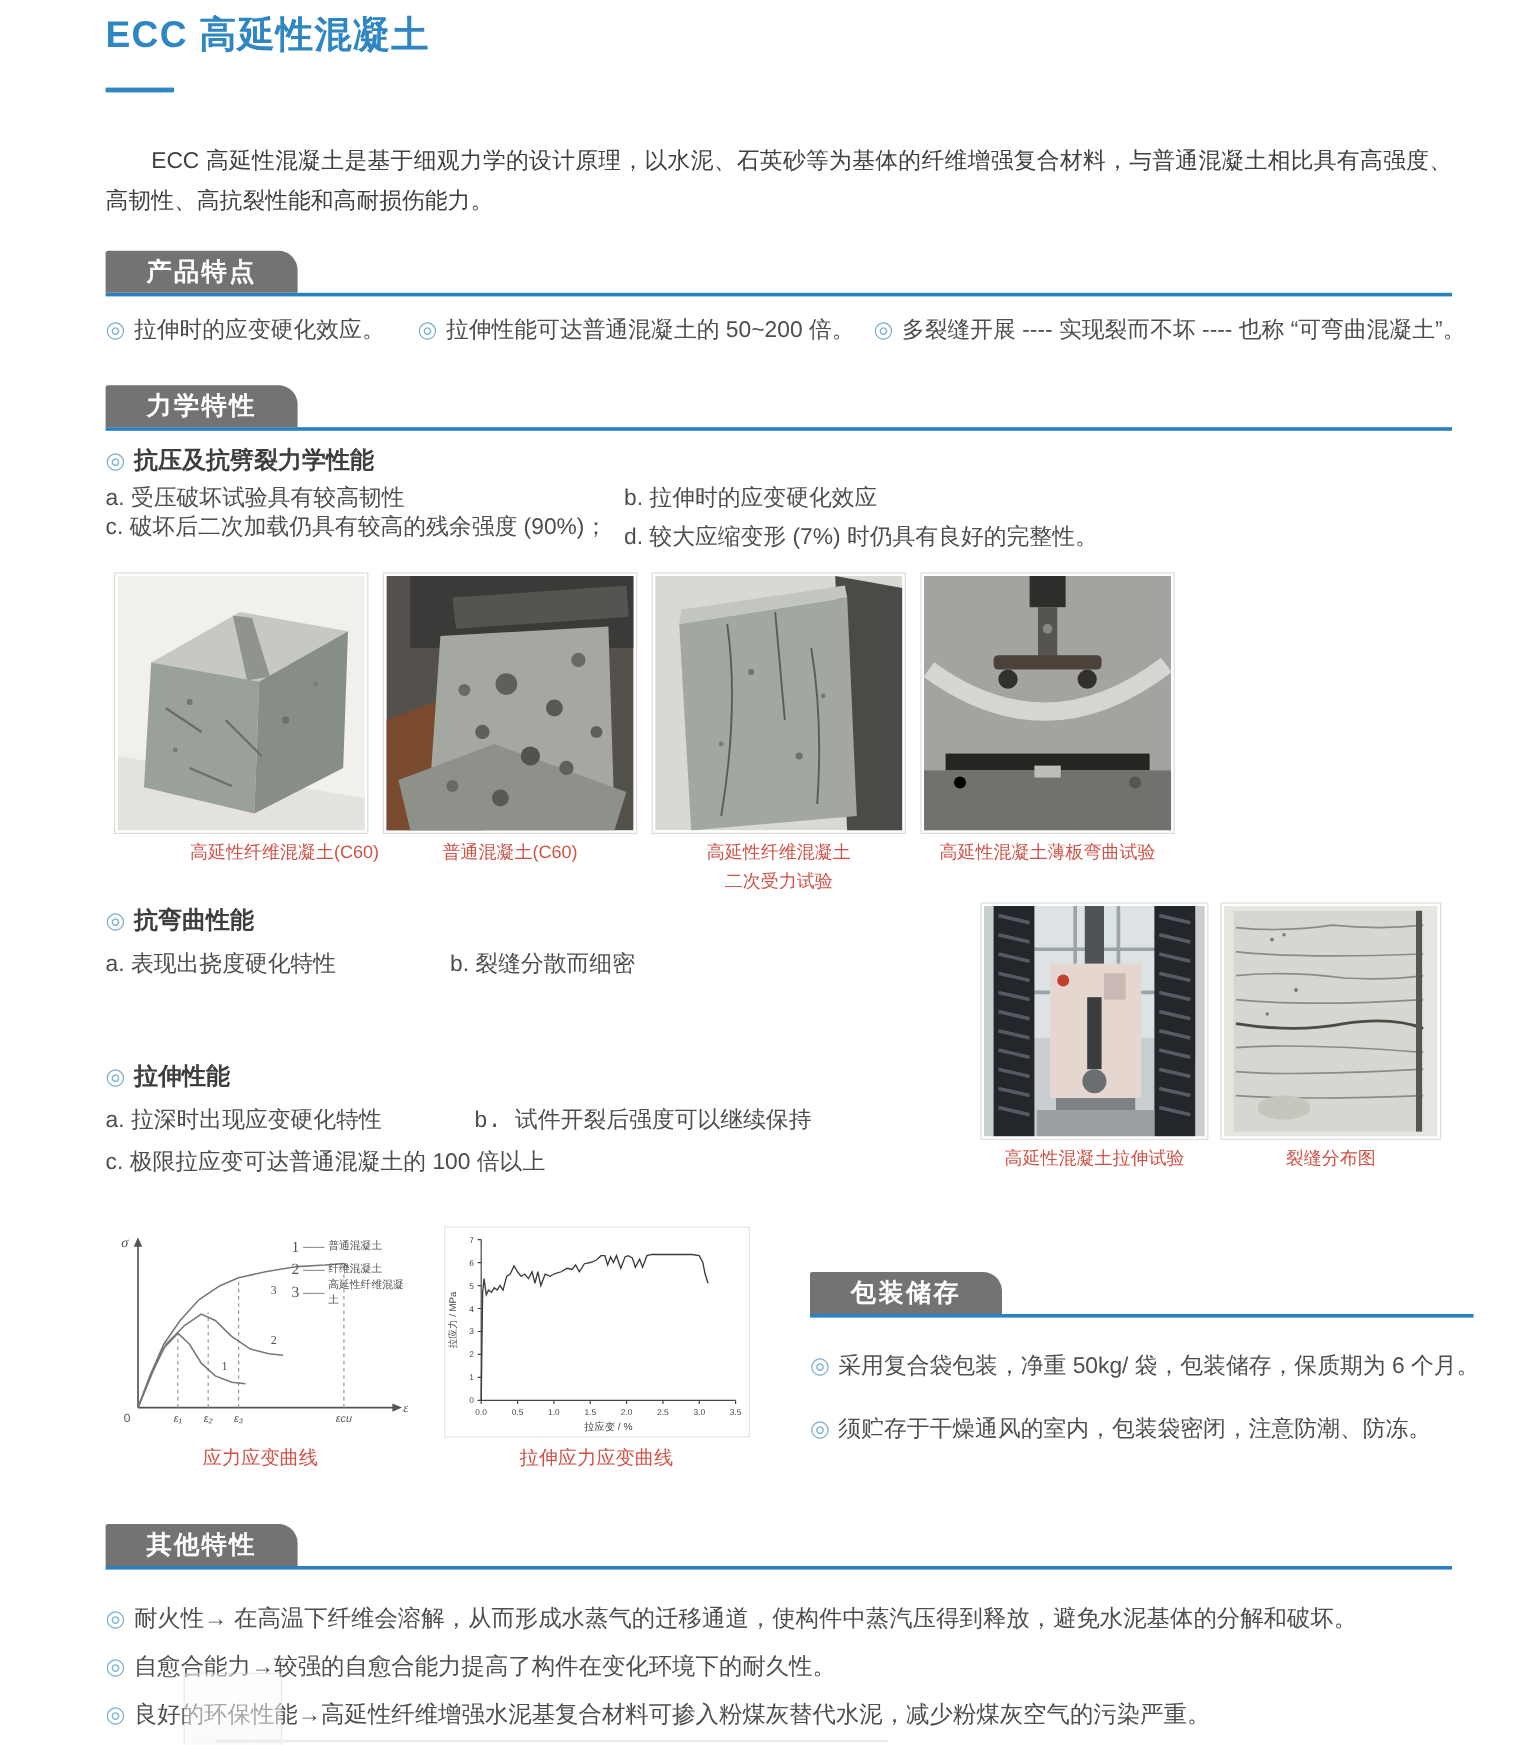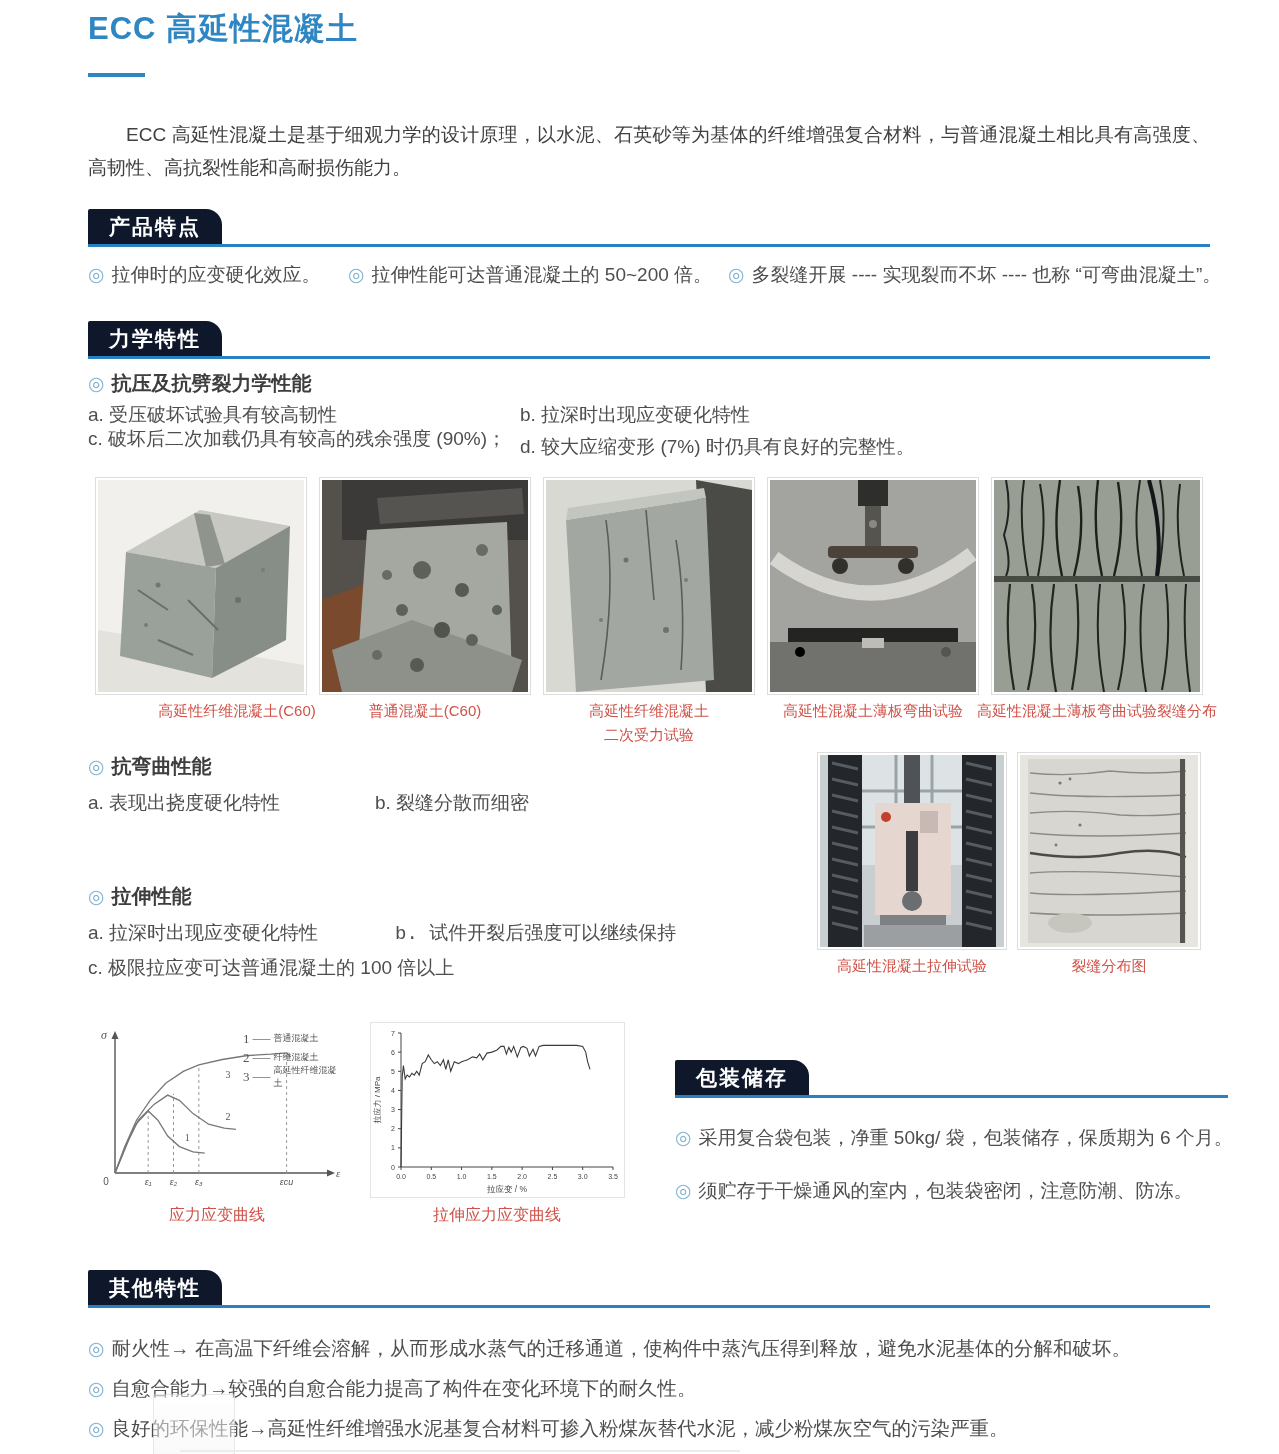--- a/index.html
+++ b/index.html
@@ -3,22 +3,22 @@
 <meta charset="utf-8">
 <style>
   html,body{margin:0;padding:0;background:#fff;}
   .page{position:relative;width:1279px;height:1454px;background:#ffffff;overflow:hidden;
         font-family:"Liberation Sans","DejaVu Sans",sans-serif;color:#4d4d4d;}
   .abs{position:absolute;}
   .page-title{font-size:31px;font-weight:bold;color:#2e86c3;letter-spacing:1px;}
   .title-bar{width:57px;height:4px;background:#2e86c3;}
   .intro{width:1122px;font-size:19px;line-height:33px;text-align:justify;text-indent:2em;color:#404040;}
   .sec-header{border-bottom:3px solid #2980c3;}
-  .sec-tab{display:inline-block;background:#0f172a;color:#fff;font-weight:bold;font-size:21px;
-           line-height:35px;padding:0 21px;border-radius:2px 16px 0 0;letter-spacing:2px;}
+  .sec-tab{display:inline-block;background:#737373;color:#fff;font-weight:bold;font-size:21px;
+           line-height:35px;padding:0 34px;border-radius:2px 16px 0 0;letter-spacing:2px;}
   .ring{color:#82b4d2;font-size:19px;margin-right:7px;}
   .bullet{font-size:19px;color:#4e4e4e;white-space:nowrap;}
   .bullet.big{font-size:19.5px;}
   .subhead{font-size:20px;font-weight:bold;color:#3e3e3e;white-space:nowrap;}
   .item{font-size:19px;color:#4e4e4e;white-space:nowrap;}
   .photo-fig{width:212px;}
   .photo-frame{border:1px solid #ddd;background:#fff;padding:2px;}
   .photo-frame svg{display:block;}
   .cap{position:absolute;left:50%;transform:translateX(-50%);width:max-content;max-width:300px;
        text-align:center;font-size:15px;line-height:24px;color:#d05248;white-space:pre-line;}
@@ -48,21 +48,21 @@
   </div>
   <div class="abs bullet" style="left:88px;top:262px;"><span class="ring">◎</span><span>拉伸时的应变硬化效应。</span></div>
   <div class="abs bullet" style="left:348px;top:262px;"><span class="ring">◎</span><span>拉伸性能可达普通混凝土的 50~200 倍。</span></div>
   <div class="abs bullet" style="left:728px;top:262px;"><span class="ring">◎</span><span>多裂缝开展 ---- 实现裂而不坏 ---- 也称 “可弯曲混凝土”。</span></div>
 
   <div class="abs sec-header" style="left:88px;top:321px;width:1122px;">
     <span class="sec-tab">力学特性</span>
   </div>
   <div class="abs subhead" style="left:88px;top:370px;"><span class="ring">◎</span><span>抗压及抗劈裂力学性能</span></div>
   <div class="abs item" style="left:88px;top:402px;">a. 受压破坏试验具有较高韧性</div>
-  <div class="abs item" style="left:520px;top:402px;">b. 拉深时出现应变硬化特性</div>
+  <div class="abs item" style="left:520px;top:402px;">b. 拉伸时的应变硬化效应</div>
   <div class="abs item" style="left:88px;top:426px;">c. 破坏后二次加载仍具有较高的残余强度 (90%)；</div>
   <div class="abs item" style="left:520px;top:434px;">d. 较大应缩变形 (7%) 时仍具有良好的完整性。</div>
 
   <div class="abs photo-fig" style="left:95px;top:477px;">
     <div class="photo-frame">
       <svg width="206" height="212" viewBox="0 0 206 212">
         <rect width="206" height="212" fill="#f1f0ec"></rect>
         <polygon points="0,150 206,185 206,212 0,212" fill="#e3e2dc"></polygon>
         <polygon points="28,72 102,30 192,46 118,88" fill="#c6c8c1"></polygon>
         <polygon points="96,33 112,35 127,84 108,87" fill="#8f948c"></polygon>
@@ -134,35 +134,20 @@
         <rect x="18" y="148" width="170" height="14" fill="#242422"></rect>
         <rect x="0" y="162" width="206" height="50" fill="#71716d"></rect>
         <rect x="92" y="158" width="22" height="10" fill="#bdbcb6"></rect>
         <circle cx="30" cy="172" r="5" fill="#55555`2"></circle>
           <circle cx="176" cy="172" r="5" fill="#555552"></circle>
       </svg>
     </div>
     <div class="cap" style="top:222px;">高延性混凝土薄板弯曲试验</div>
   </div>
 
-  <div class="abs photo-fig" style="left:991px;top:477px;">
-    <div class="photo-frame">
-      <svg width="206" height="212" viewBox="0 0 206 212">
-        <rect width="206" height="212" fill="#989e94"></rect>
-        <rect x="0" y="96" width="206" height="6" fill="#474b44"></rect>
-        <path d="M12,0 q6,30 -2,55 q8,28 2,41 M30,0 q-6,40 4,96 M46,4 q8,40 -2,92" stroke="#20241f" stroke-width="2" fill="none"></path>
-        <path d="M66,0 q-8,50 2,96 M84,6 q8,44 -4,90 M104,0 q-6,50 4,96 M124,2 q8,46 -4,94" stroke="#1d211c" stroke-width="2.4" fill="none"></path>
-        <path d="M146,0 q-8,48 2,96 M166,0 q8,40 -2,96 M186,4 q-6,44 4,92" stroke="#20241f" stroke-width="2" fill="none"></path>
-        <path d="M16,104 q-6,50 4,106 M38,104 q8,50 -4,106 M60,104 q-8,54 2,108 M82,104 q6,50 -4,106" stroke="#23271f" stroke-width="2.2" fill="none"></path>
-        <path d="M106,104 q-6,54 4,108 M128,104 q8,54 -4,106 M150,104 q-8,50 2,108 M172,104 q6,54 -4,106 M192,104 q-4,50 4,108" stroke="#20241f" stroke-width="2" fill="none"></path>
-        <path d="M155,0 q14,50 8,96" stroke="#14171a" stroke-width="4" fill="none"></path>
-      </svg>
-    </div>
-    <div class="cap" style="top:222px;">高延性混凝土薄板弯曲试验裂缝分布</div>
-  </div>
 
   <div class="abs subhead" style="left:88px;top:753px;"><span class="ring">◎</span><span>抗弯曲性能</span></div>
   <div class="abs item" style="left:88px;top:790px;">a. 表现出挠度硬化特性</div>
   <div class="abs item" style="left:375px;top:790px;">b. 裂缝分散而细密</div>
 
   <div class="abs subhead" style="left:88px;top:883px;"><span class="ring">◎</span><span>拉伸性能</span></div>
   <div class="abs item" style="left:88px;top:920px;">a. 拉深时出现应变硬化特性</div>
   <div class="abs item" style="left:395px;top:920px;font-family:Liberation Mono, monospace;">b. 试件开裂后强度可以继续保持</div>
   <div class="abs item" style="left:88px;top:955px;">c. 极限拉应变可达普通混凝土的 100 倍以上</div>
 

